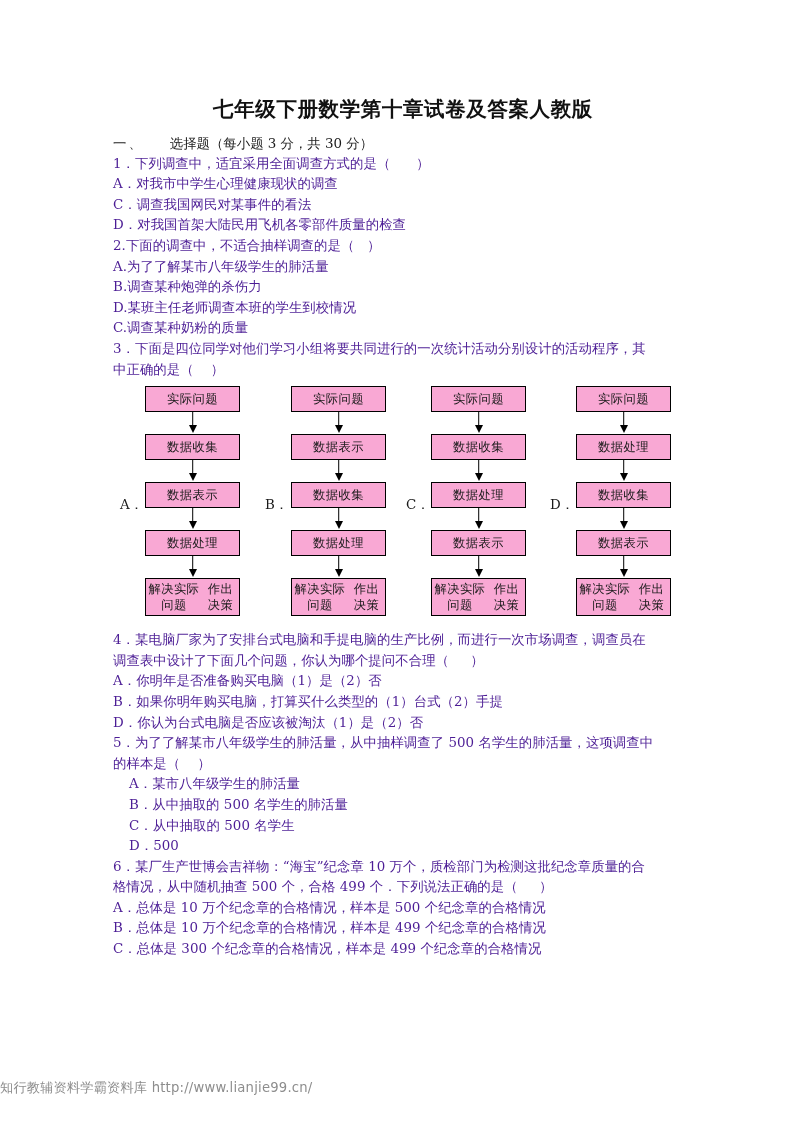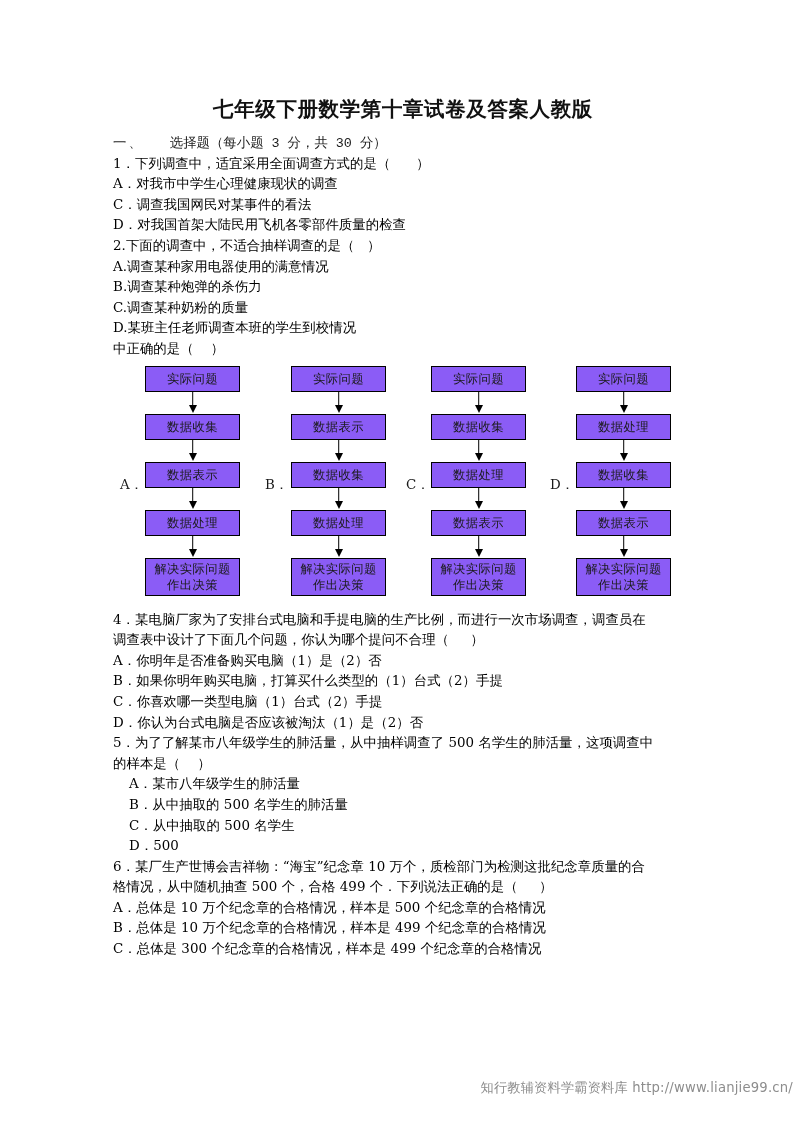--- a/index.html
+++ b/index.html
@@ -37,30 +37,29 @@
     line-height: 1.3;
     color: #111;
   }
 
   .line {
     font-size: 13.4px;
     line-height: 20.6px;
     margin: 0;
     white-space: pre-wrap;
     letter-spacing: 0.05px;
-    color: #000000;
+    color: #4c1d95;
   }
   .line.opt-indent { padding-left: 16px; }
 
   .section-head {
     font-size: 13.4px;
     line-height: 21px;
     margin: 0;
     color: #1a1a1a;
-    font-family: Liberation Mono, monospace;
   }
   .section-head .sec-num { letter-spacing: 2px; }
   .section-head .sec-gap { display: inline-block; width: 26px; }
 
   
   .flow-area {
     position: relative;
     height: 240px;
     margin: 6px 0 4px 0;
   }
@@ -86,27 +85,27 @@
   .flow-label.l3 { left: 437px; }
 
   .fbox {
     border: 1.3px solid #000;
     height: 26px;
     display: flex;
     align-items: center;
     justify-content: center;
     font-size: 12.3px;
     line-height: 1.15;
-    background: #8b5cf6;
+    background: #f9a8d4;
     text-align: center;
     letter-spacing: 0.4px;
   }
   .fbox.tall {
     height: 38px;
-    flex-direction: column;
+    flex-direction: row;
     justify-content: center;
     font-size: 12.3px;
     line-height: 16px;
   }
 
   .arrow {
     height: 22px;
     position: relative;
   }
   .arrow::before {
@@ -131,21 +130,21 @@
     border-top: 8px solid #000;
     transform: translateX(-50%);
   }
 
   
   .footer {
     position: absolute;
     left: 0;
     top: 1079px;
     width: 793px;
-    text-align: right;
+    text-align: left;
     font-size: 13.2px;
     color: #8d8d8d;
     font-family: "DejaVu Sans", "Liberation Sans", sans-serif;
     letter-spacing: 0.2px;
   }
 </style>
 </head>
 <body>
 
 <div class="page">
@@ -155,25 +154,26 @@
     <h1 class="doc-title">七年级下册数学第十章试卷及答案人教版</h1>
 
     <p class="section-head"><span class="sec-num">一、</span><span class="sec-gap"></span><span>选择题（每小题 3 分，共 30 分）</span></p>
 
     <p class="line">1．下列调查中，适宜采用全面调查方式的是（      ）</p>
     <p class="line">A．对我市中学生心理健康现状的调查</p>
     <p class="line">C．调查我国网民对某事件的看法</p>
     <p class="line">D．对我国首架大陆民用飞机各零部件质量的检查</p>
 
     <p class="line">2.下面的调查中，不适合抽样调查的是（   ）</p>
-    <p class="line">A.调查某种家用电器使用的满意情况</p>
+    <p class="line">A.为了了解某市八年级学生的肺活量</p>
     <p class="line">B.调查某种炮弹的杀伤力</p>
+    <p class="line">D.某班主任老师调查本班的学生到校情况</p>
     <p class="line">C.调查某种奶粉的质量</p>
-    <p class="line">D.某班主任老师调查本班的学生到校情况</p>
-
+
+    <p class="line">3．下面是四位同学对他们学习小组将要共同进行的一次统计活动分别设计的活动程序，其</p>
     <p class="line">中正确的是（    ）</p>
 
     <div class="flow-area">
 
       <span class="flow-label l0">A．</span>
       <div class="flow-col c0">
         <div class="fbox">实际问题</div>
         <div class="arrow"></div>
         <div class="fbox">数据收集</div>
         <div class="arrow"></div>
@@ -234,21 +234,20 @@
           <span>作出决策</span>
         </div>
       </div>
 
     </div>
 
     <p class="line">4．某电脑厂家为了安排台式电脑和手提电脑的生产比例，而进行一次市场调查，调查员在</p>
     <p class="line">调查表中设计了下面几个问题，你认为哪个提问不合理（     ）</p>
     <p class="line">A．你明年是否准备购买电脑（1）是（2）否</p>
     <p class="line">B．如果你明年购买电脑，打算买什么类型的（1）台式（2）手提</p>
-    <p class="line">C．你喜欢哪一类型电脑（1）台式（2）手提</p>
     <p class="line">D．你认为台式电脑是否应该被淘汰（1）是（2）否</p>
 
     <p class="line">5．为了了解某市八年级学生的肺活量，从中抽样调查了 500 名学生的肺活量，这项调查中</p>
     <p class="line">的样本是（    ）</p>
     <p class="line opt-indent">A．某市八年级学生的肺活量</p>
     <p class="line opt-indent">B．从中抽取的 500 名学生的肺活量</p>
     <p class="line opt-indent">C．从中抽取的 500 名学生</p>
     <p class="line opt-indent">D．500</p>
 
     <p class="line">6．某厂生产世博会吉祥物：“海宝”纪念章 10 万个，质检部门为检测这批纪念章质量的合</p>

